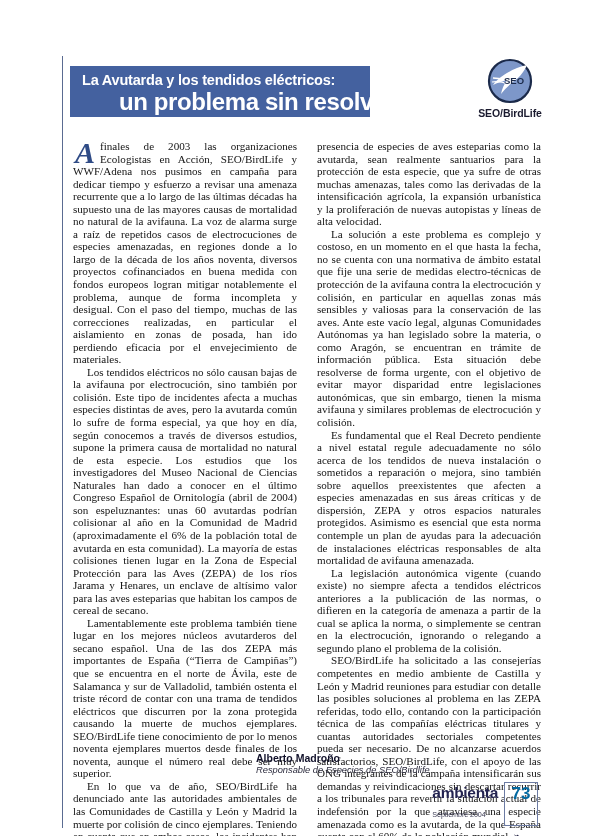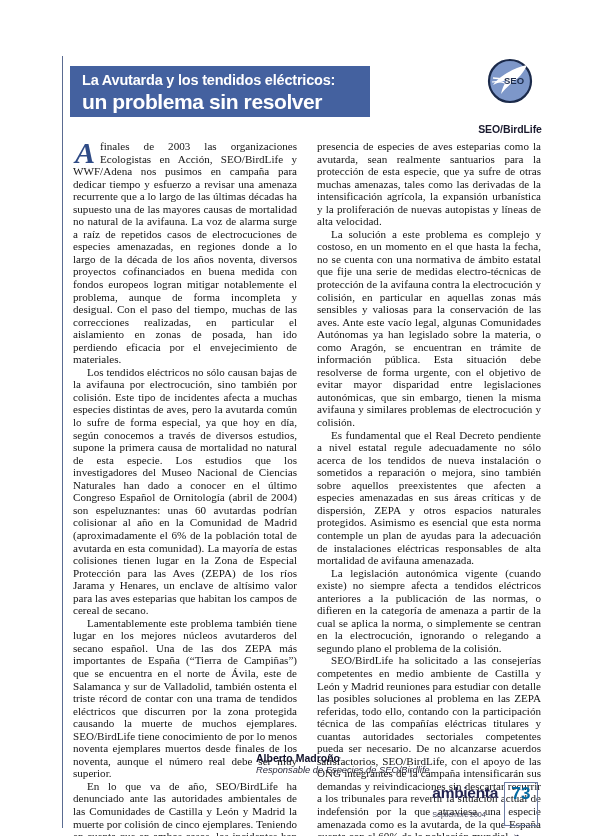--- a/index.html
+++ b/index.html
@@ -42,25 +42,26 @@
     font-weight: bold;
     font-size: 14.5px;
     color: #ffffff;
     letter-spacing: -0.2px;
     line-height: 18px;
     white-space: nowrap;
   }
   .title-line2 {
     font-family: "Liberation Sans", sans-serif;
     font-weight: bold;
-    font-size: 21px;
+    font-size: 24px;
     color: #ffffff;
     letter-spacing: -0.4px;
     line-height: 25px;
     white-space: nowrap;
+    margin-left: 37px;
   }
 
   .logo-block {
     position: absolute;
     left: 455px;
     top: 58px;
     width: 110px;
     text-align: center;
   }
   .logo-circle {
@@ -68,21 +69,21 @@
     width: 46px;
     height: 46px;
     margin: 0 auto;
     text-decoration: underline;
   }
   .logo-caption {
     font-family: "Liberation Sans", sans-serif;
     font-weight: bold;
     font-size: 10.5px;
     color: #1a1a2e;
-    margin-top: 19px;
+    margin-top: 3px;
     letter-spacing: -0.1px;
   }
 
   
   .columns {
     position: absolute;
     left: 73px;
     top: 140px;
     width: 468px;
     display: flex;

